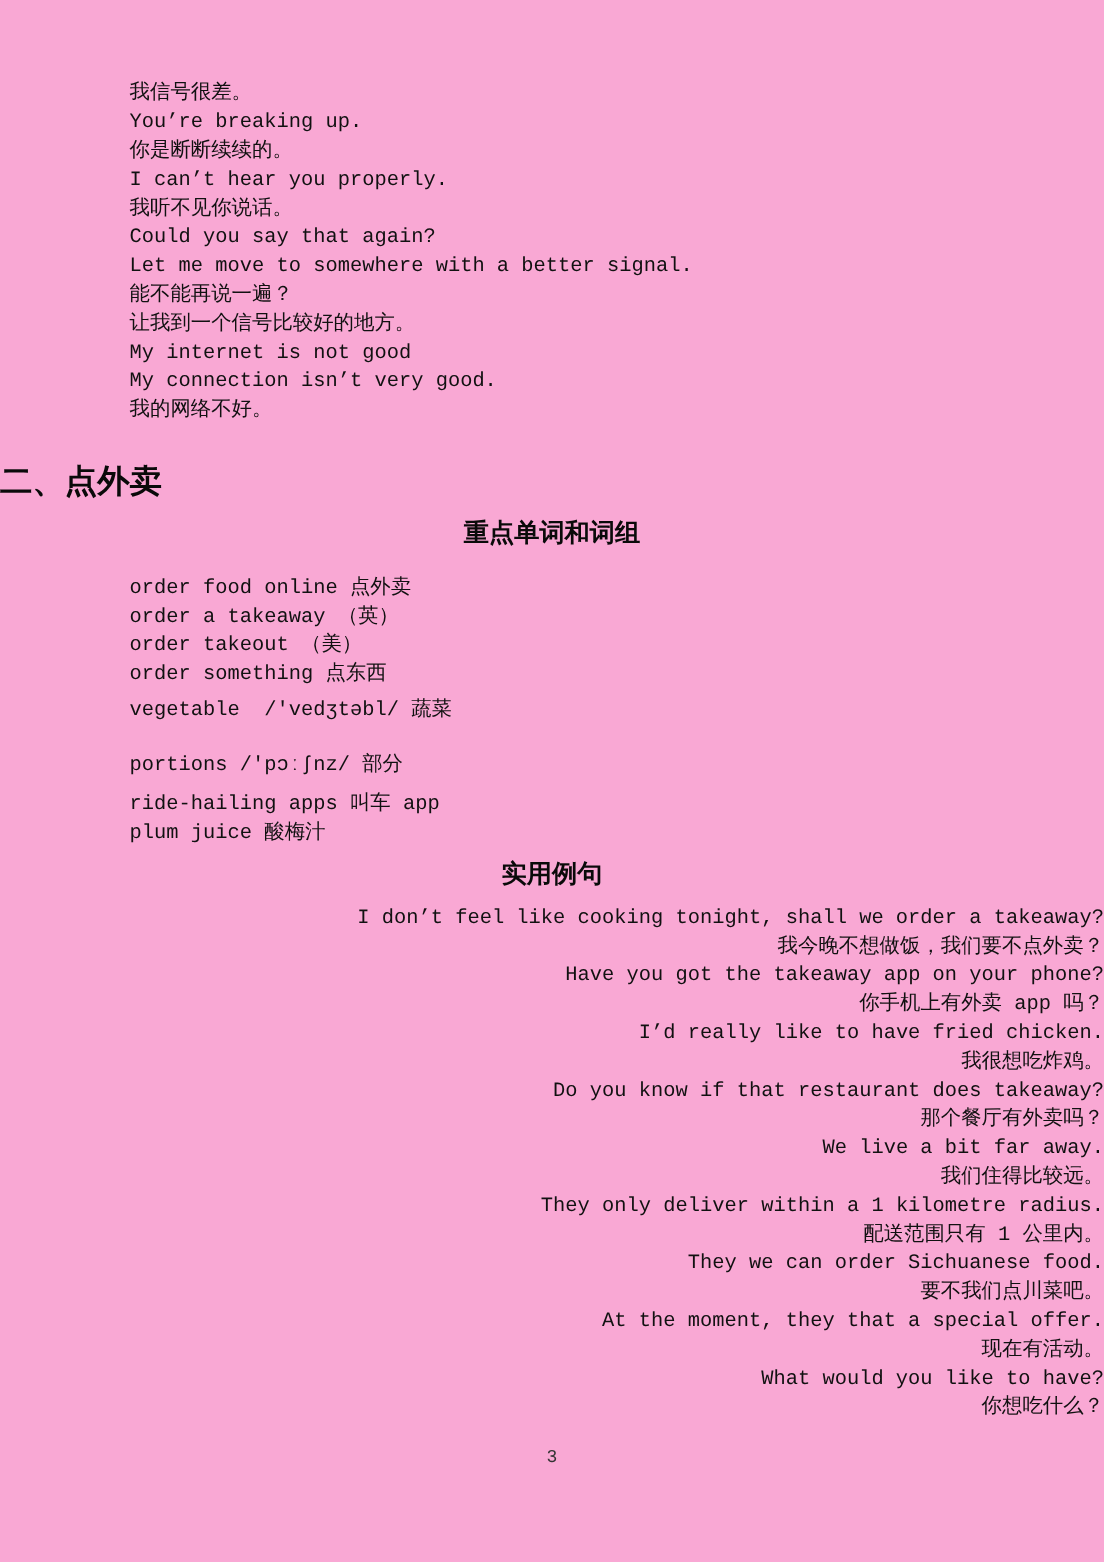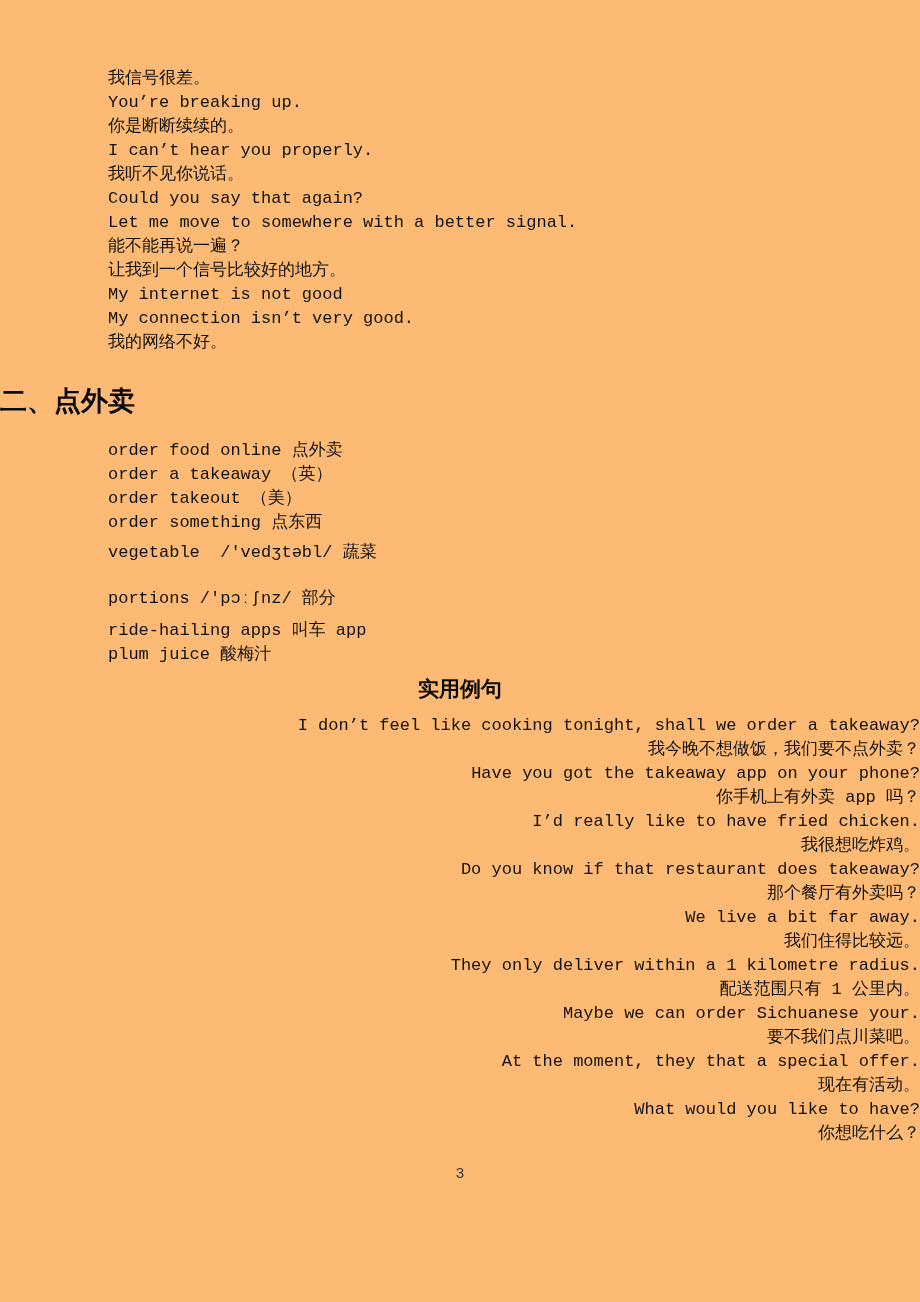--- a/index.html
+++ b/index.html
@@ -1,20 +1,20 @@
 <!DOCTYPE html>
 <html><head>
 <meta charset="utf-8">
 <style>
   html, body { margin: 0; padding: 0; background: #ffffff; }
   .page {
     position: relative;
     width: 920px;
     height: 1302px;
-    background: #fdba74;
+    background: #f9a8d4;
     overflow: hidden;
     box-sizing: border-box;
     padding-top: 67px;
     color: #111111;
     font-family: "Liberation Mono", "DejaVu Sans Mono", monospace;
     font-size: 17px;
     line-height: 24px;
   }
   .line {
     margin-left: 108px;
@@ -67,20 +67,21 @@
     <div class="line">Could you say that again?</div>
     <div class="line">Let me move to somewhere with a better signal.</div>
     <div class="line">能不能再说一遍？</div>
     <div class="line">让我到一个信号比较好的地方。</div>
     <div class="line">My internet is not good</div>
     <div class="line">My connection isn’t very good.</div>
     <div class="line">我的网络不好。</div>
   </div>
 
   <div class="h1">二、点外卖</div>
+  <div class="h2">重点单词和词组</div>
 
   <div class="vocab1">
     <div class="line">order food online 点外卖</div>
     <div class="line">order a takeaway （英）</div>
     <div class="line">order takeout （美）</div>
     <div class="line">order something 点东西</div>
   </div>
 
   <div class="line veg-line">vegetable  /'vedʒtəbl/ 蔬菜</div>
   <div class="line portions-line">portions /'pɔːʃnz/ 部分</div>
@@ -98,21 +99,21 @@
     <div class="line">Have you got the takeaway app on your phone?</div>
     <div class="line">你手机上有外卖 app 吗？</div>
     <div class="line">I’d really like to have fried chicken.</div>
     <div class="line">我很想吃炸鸡。</div>
     <div class="line">Do you know if that restaurant does takeaway?</div>
     <div class="line">那个餐厅有外卖吗？</div>
     <div class="line">We live a bit far away.</div>
     <div class="line">我们住得比较远。</div>
     <div class="line">They only deliver within a 1 kilometre radius.</div>
     <div class="line">配送范围只有 1 公里内。</div>
-    <div class="line">Maybe we can order Sichuanese your.</div>
+    <div class="line">They we can order Sichuanese food.</div>
     <div class="line">要不我们点川菜吧。</div>
     <div class="line">At the moment, they that a special offer.</div>
     <div class="line">现在有活动。</div>
     <div class="line">What would you like to have?</div>
     <div class="line">你想吃什么？</div>
   </div>
 
   <div class="page-number">3</div>
 
 </div>

